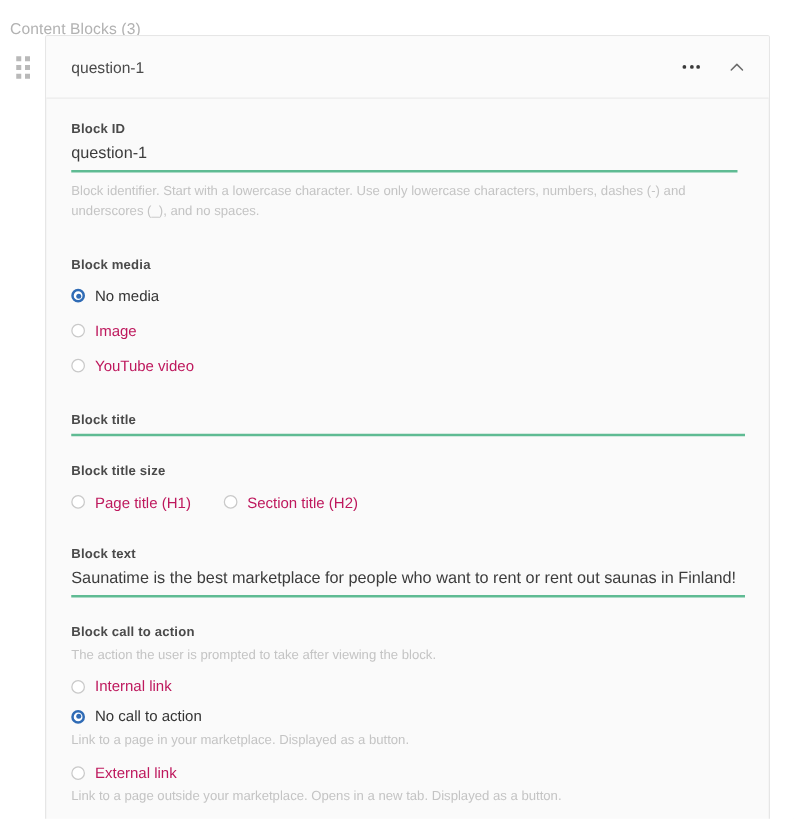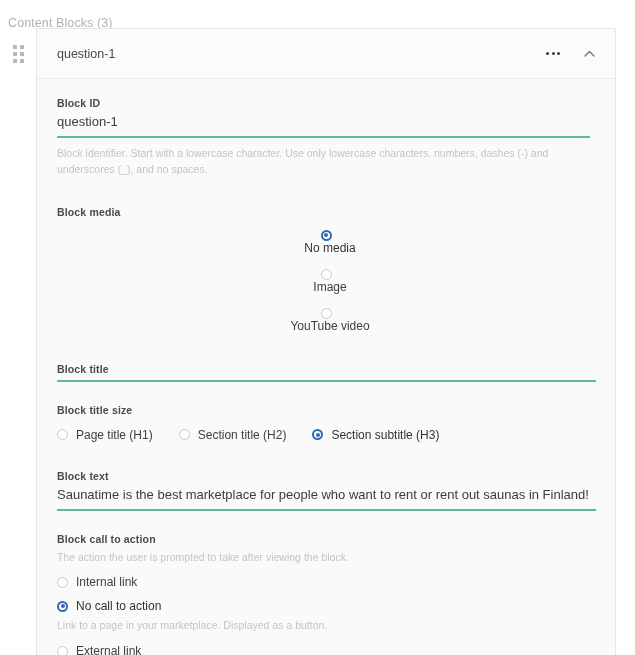--- a/index.html
+++ b/index.html
@@ -175,26 +175,26 @@
     top: 50%;
     transform: translate(-50%, -50%);
     width: 4px;
     height: 4px;
     border-radius: 50%;
     background: #2f6bb5;
   }
   .radio-label {
     margin-left: 8px;
     font-size: 12px;
-    color: #404040;
+    color: #be185d;
   }
   .radio-item.checked .radio-label { color: #333333; }
 
   .media-options { margin-top: 12px; }
-  .media-options .radio-item { margin-bottom: 14px; flex-direction: column; }
+  .media-options .radio-item { margin-bottom: 14px; }
 
   .inline-options {
     display: flex;
     align-items: center;
     margin-top: 12px;
   }
   .inline-options .radio-item { margin-right: 26px; justify-content: flex-end; }
 
   .cta-options { margin-top: 10px; }
   .cta-options .radio-item { margin-top: 10px; }
@@ -290,24 +290,20 @@
             <div class="radio-item">
               <span class="radio-mark"></span>
               <span class="radio-label">Page title (H1)</span>
             </div>
 
             <div class="radio-item">
               <span class="radio-mark"></span>
               <span class="radio-label">Section title (H2)</span>
             </div>
 
-            <div class="radio-item checked">
-              <span class="radio-mark checked"></span>
-              <span class="radio-label">Section subtitle (H3)</span>
-            </div>
 
           </div>
         </div>
 
         <div class="spacer-28"></div>
 
         <div class="field">
           <div class="field-label">Block text</div>
           <div class="field-value">Saunatime is the best marketplace for people who want to rent or rent out saunas in Finland!</div>
           <div class="underline full"></div>

